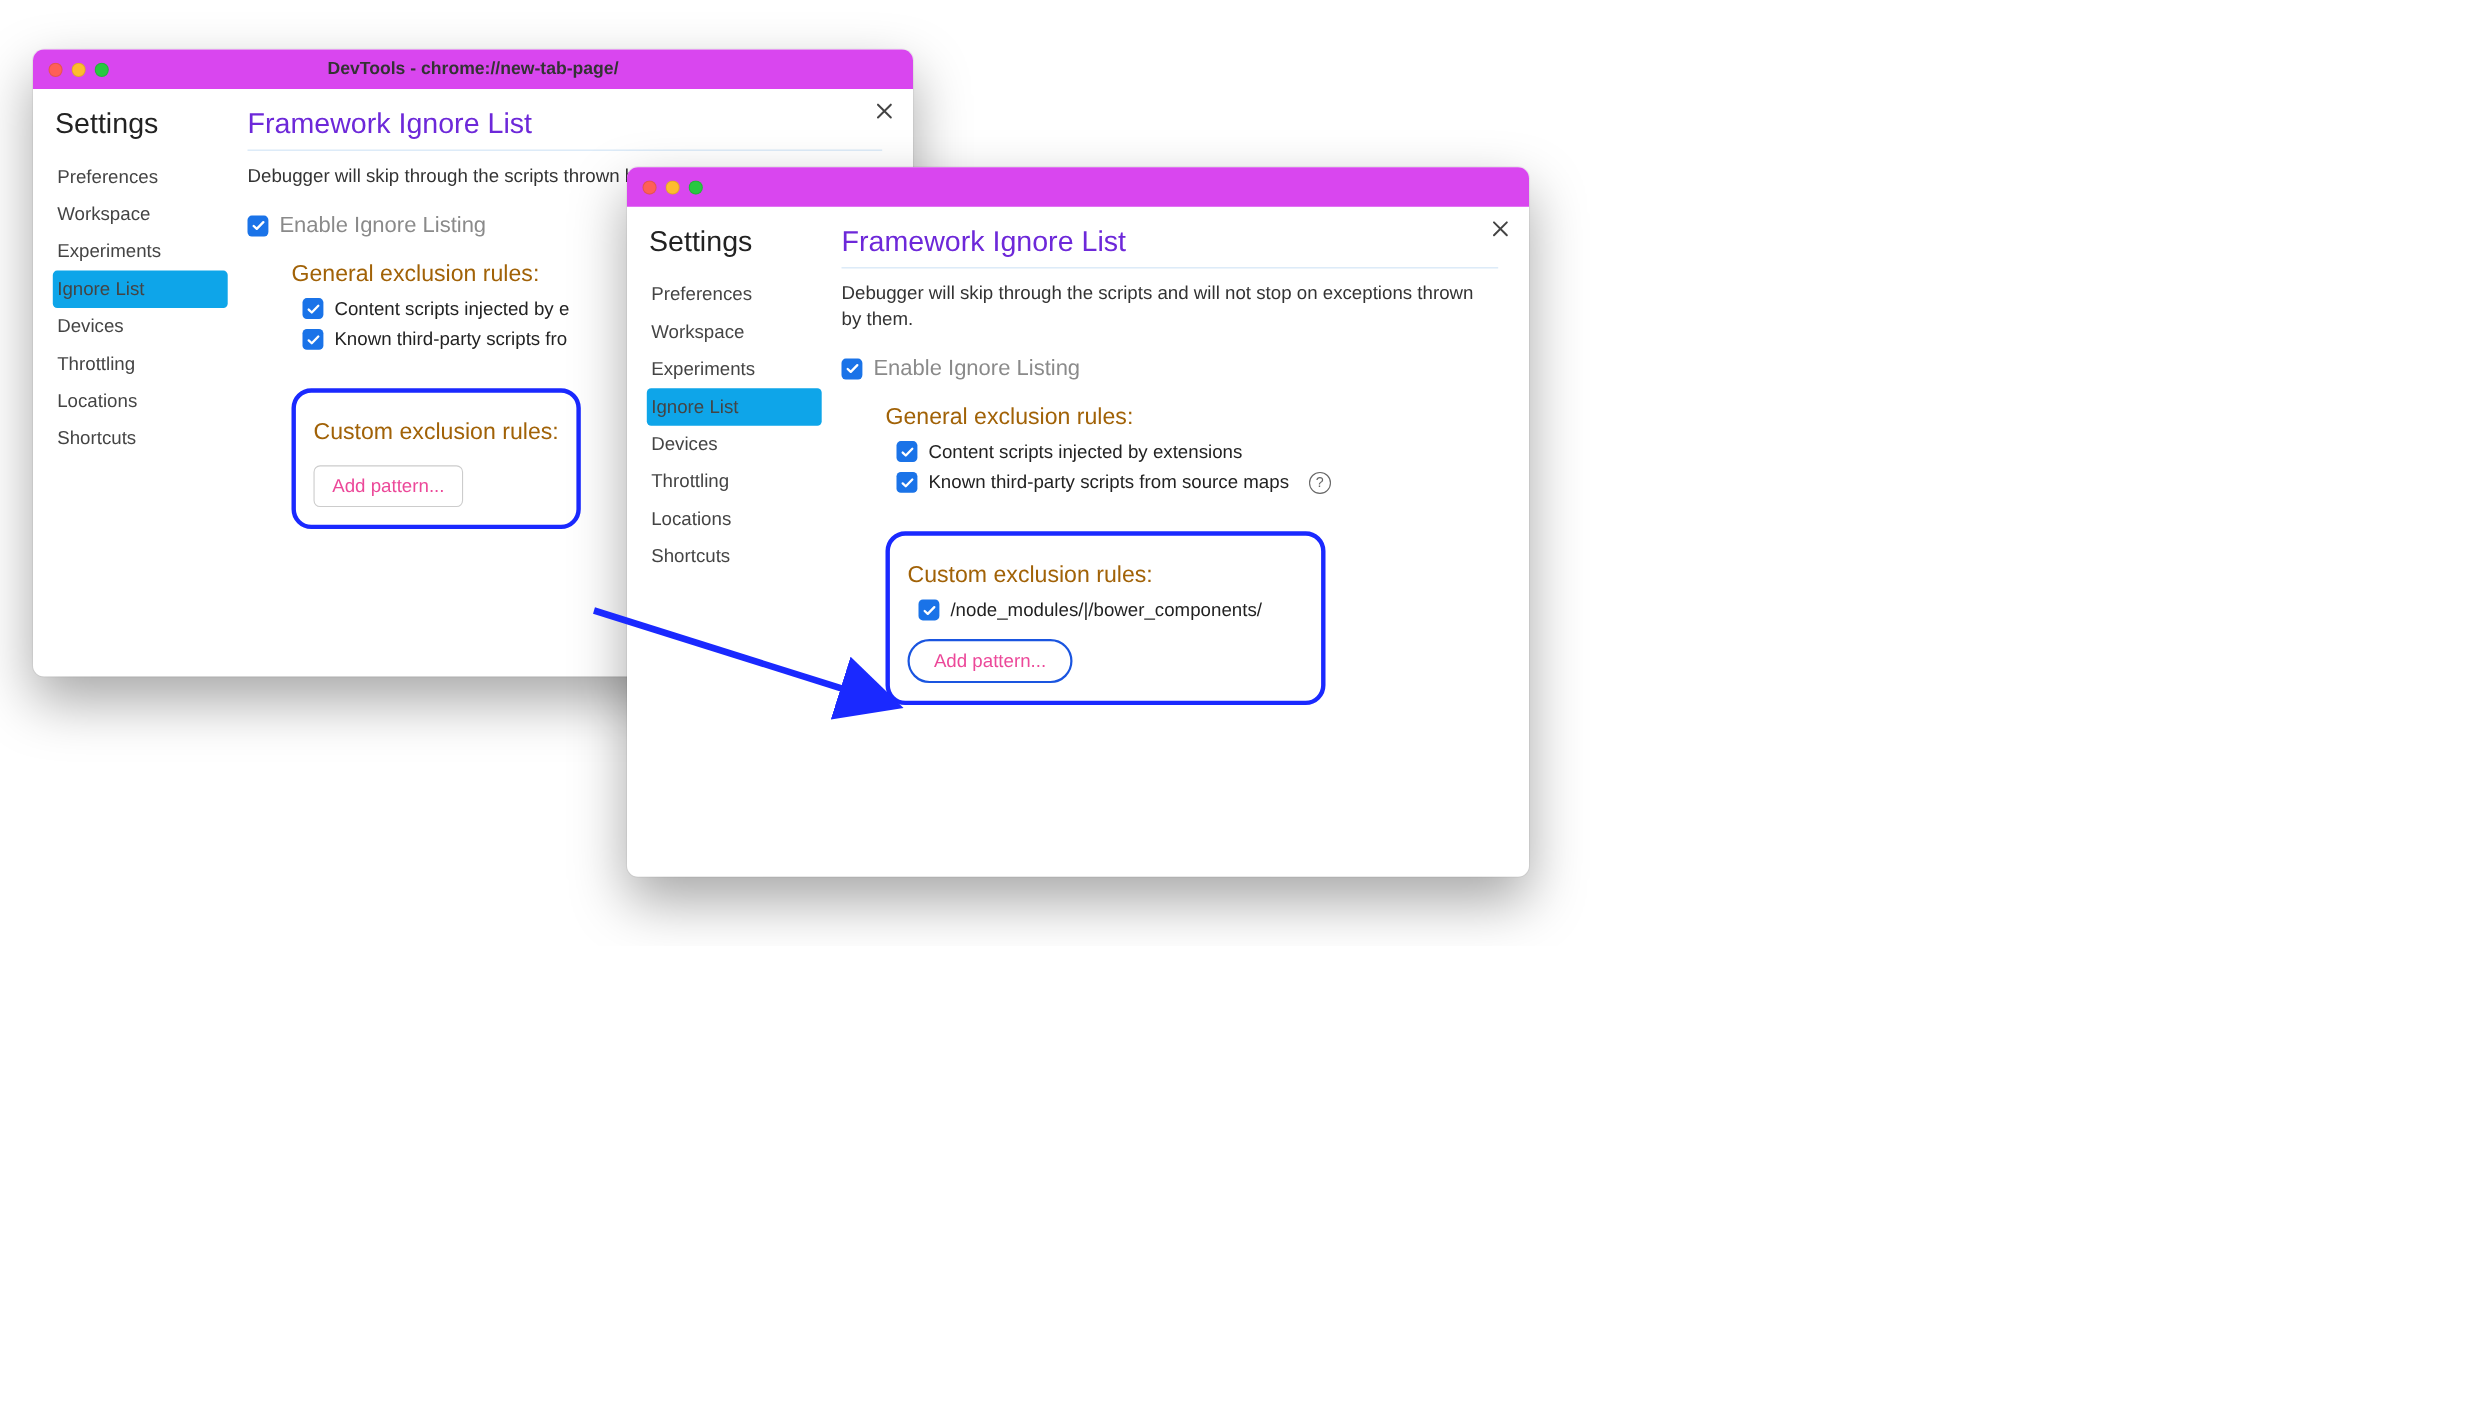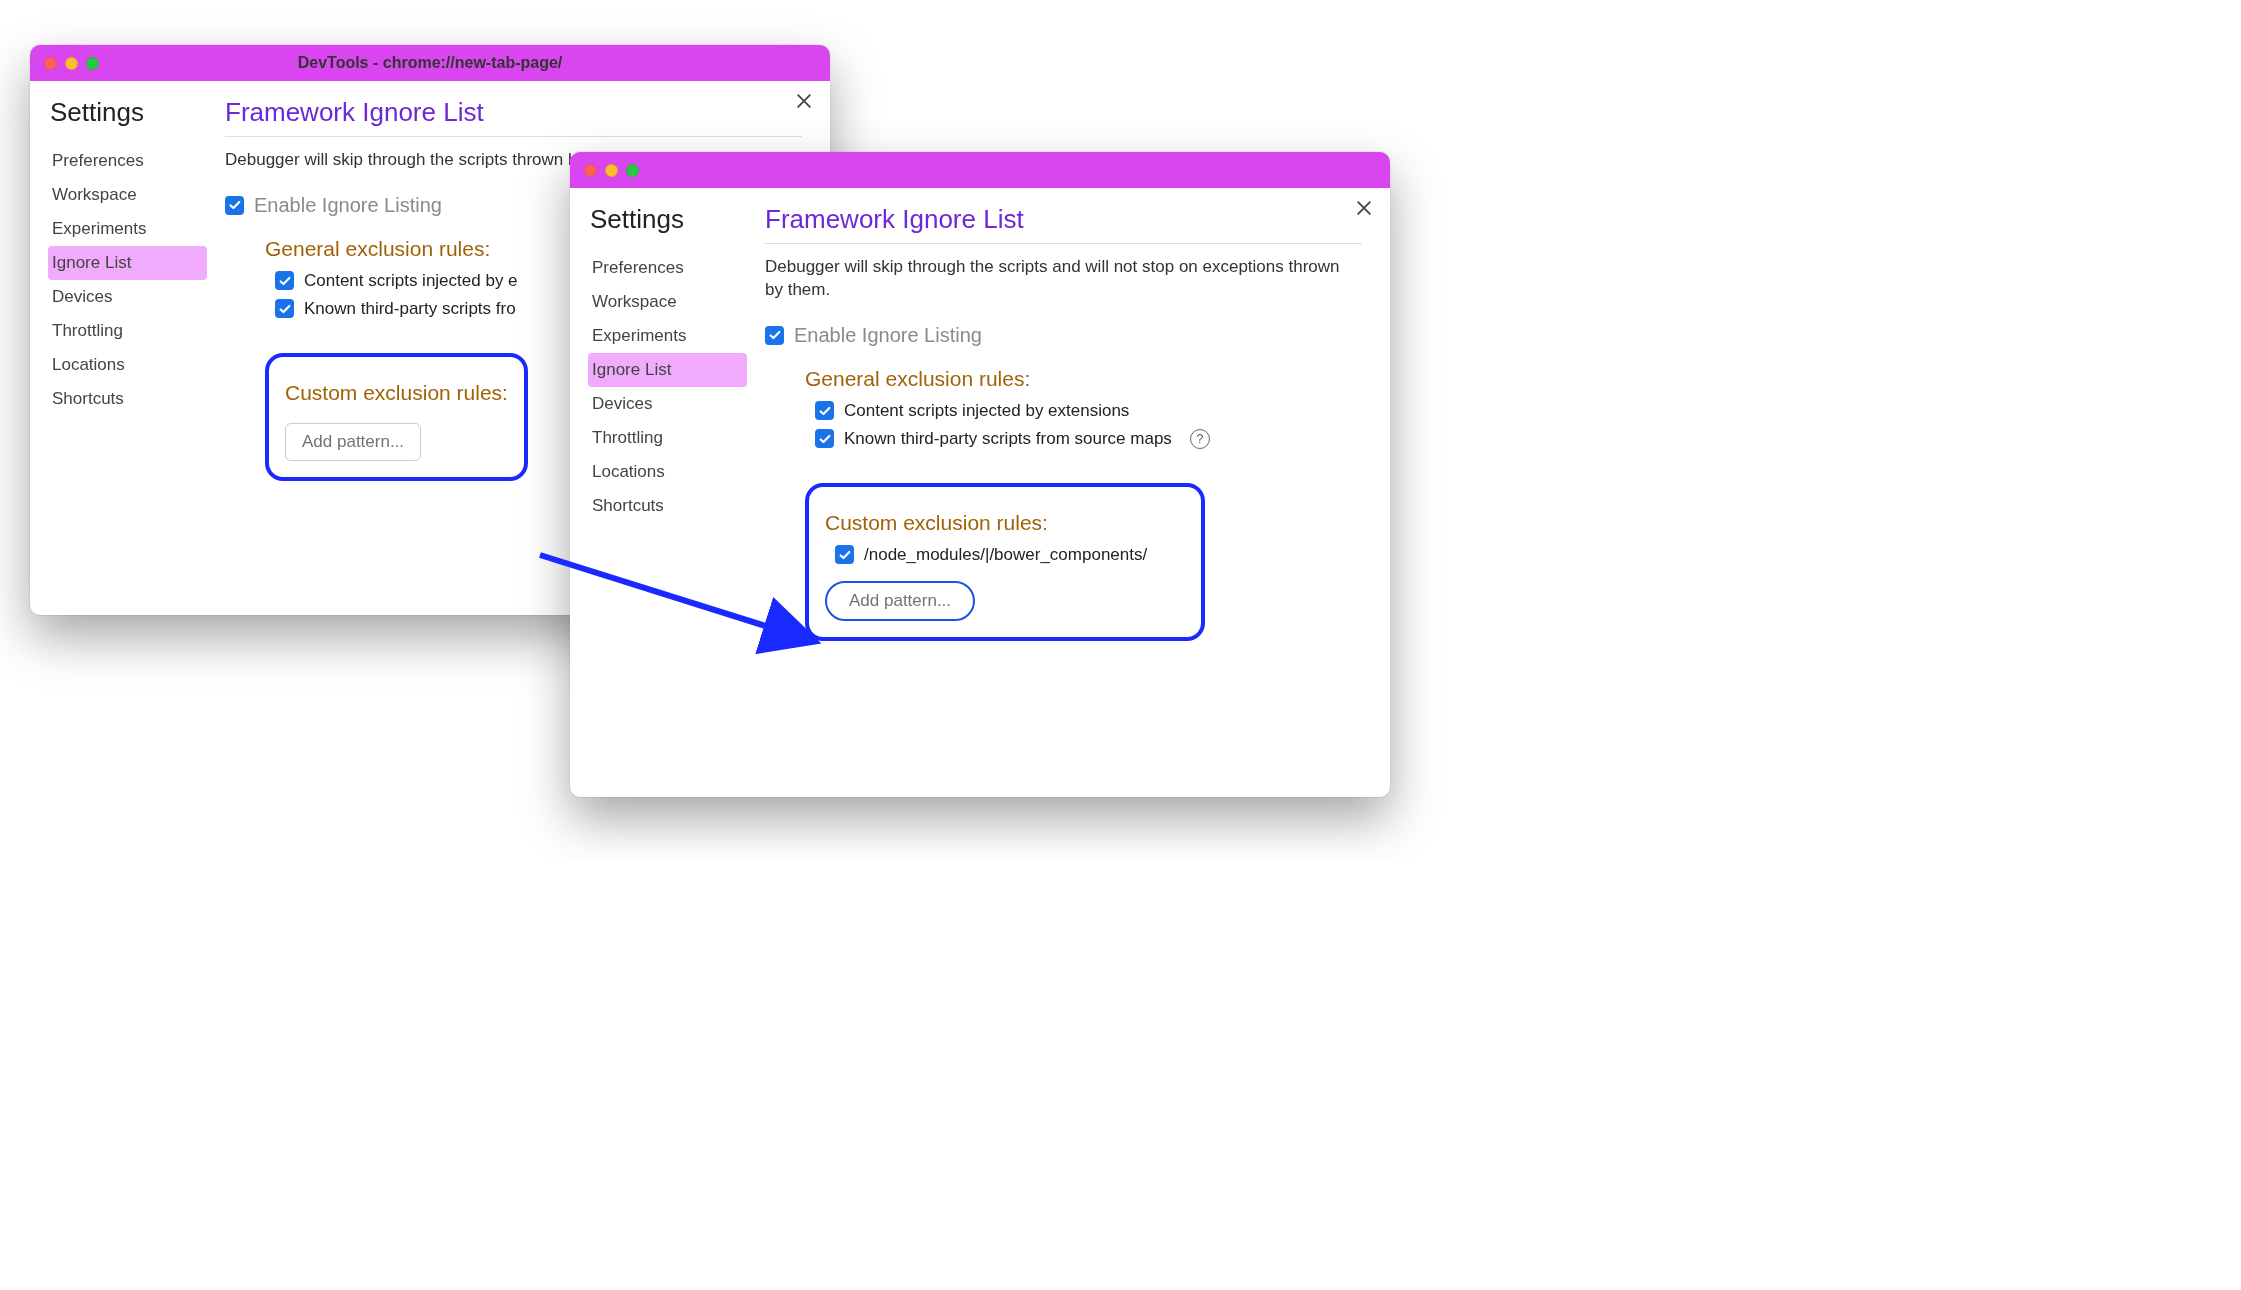--- a/index.html
+++ b/index.html
@@ -70,21 +70,21 @@
   }
   .nav-item {
     padding: 7px 10px 7px 4px;
     font-size: 17px;
     color: #444;
     cursor: pointer;
     border-radius: 4px;
     margin-right: 8px;
   }
   .nav-item.selected {
-    background: #f0abfc;
+    background: #0ea5e9;
   }
   .main {
     flex: 1;
     padding: 16px 28px 0 10px;
   }
   .main h2 {
     font-size: 26px;
     font-weight: 500;
     color: #6d28d9;
     padding-bottom: 8px;
@@ -134,21 +134,21 @@
     margin-top: 14px;
     display: inline-block;
     min-width: 230px;
   }
   .highlight-box.wide { min-width: 400px; }
   .add-btn {
     display: inline-block;
     padding: 8px 16px;
     border: 1px solid #ccc;
     border-radius: 6px;
-    color: #737373;
+    color: #ec4899;
     font-size: 17px;
     font-weight: 500;
     cursor: pointer;
     background: #fff;
     margin-top: 8px;
   }
   .add-btn.pill {
     border: 2.5px solid #1a55e0;
     border-radius: 22px;
     padding: 8px 22px;

